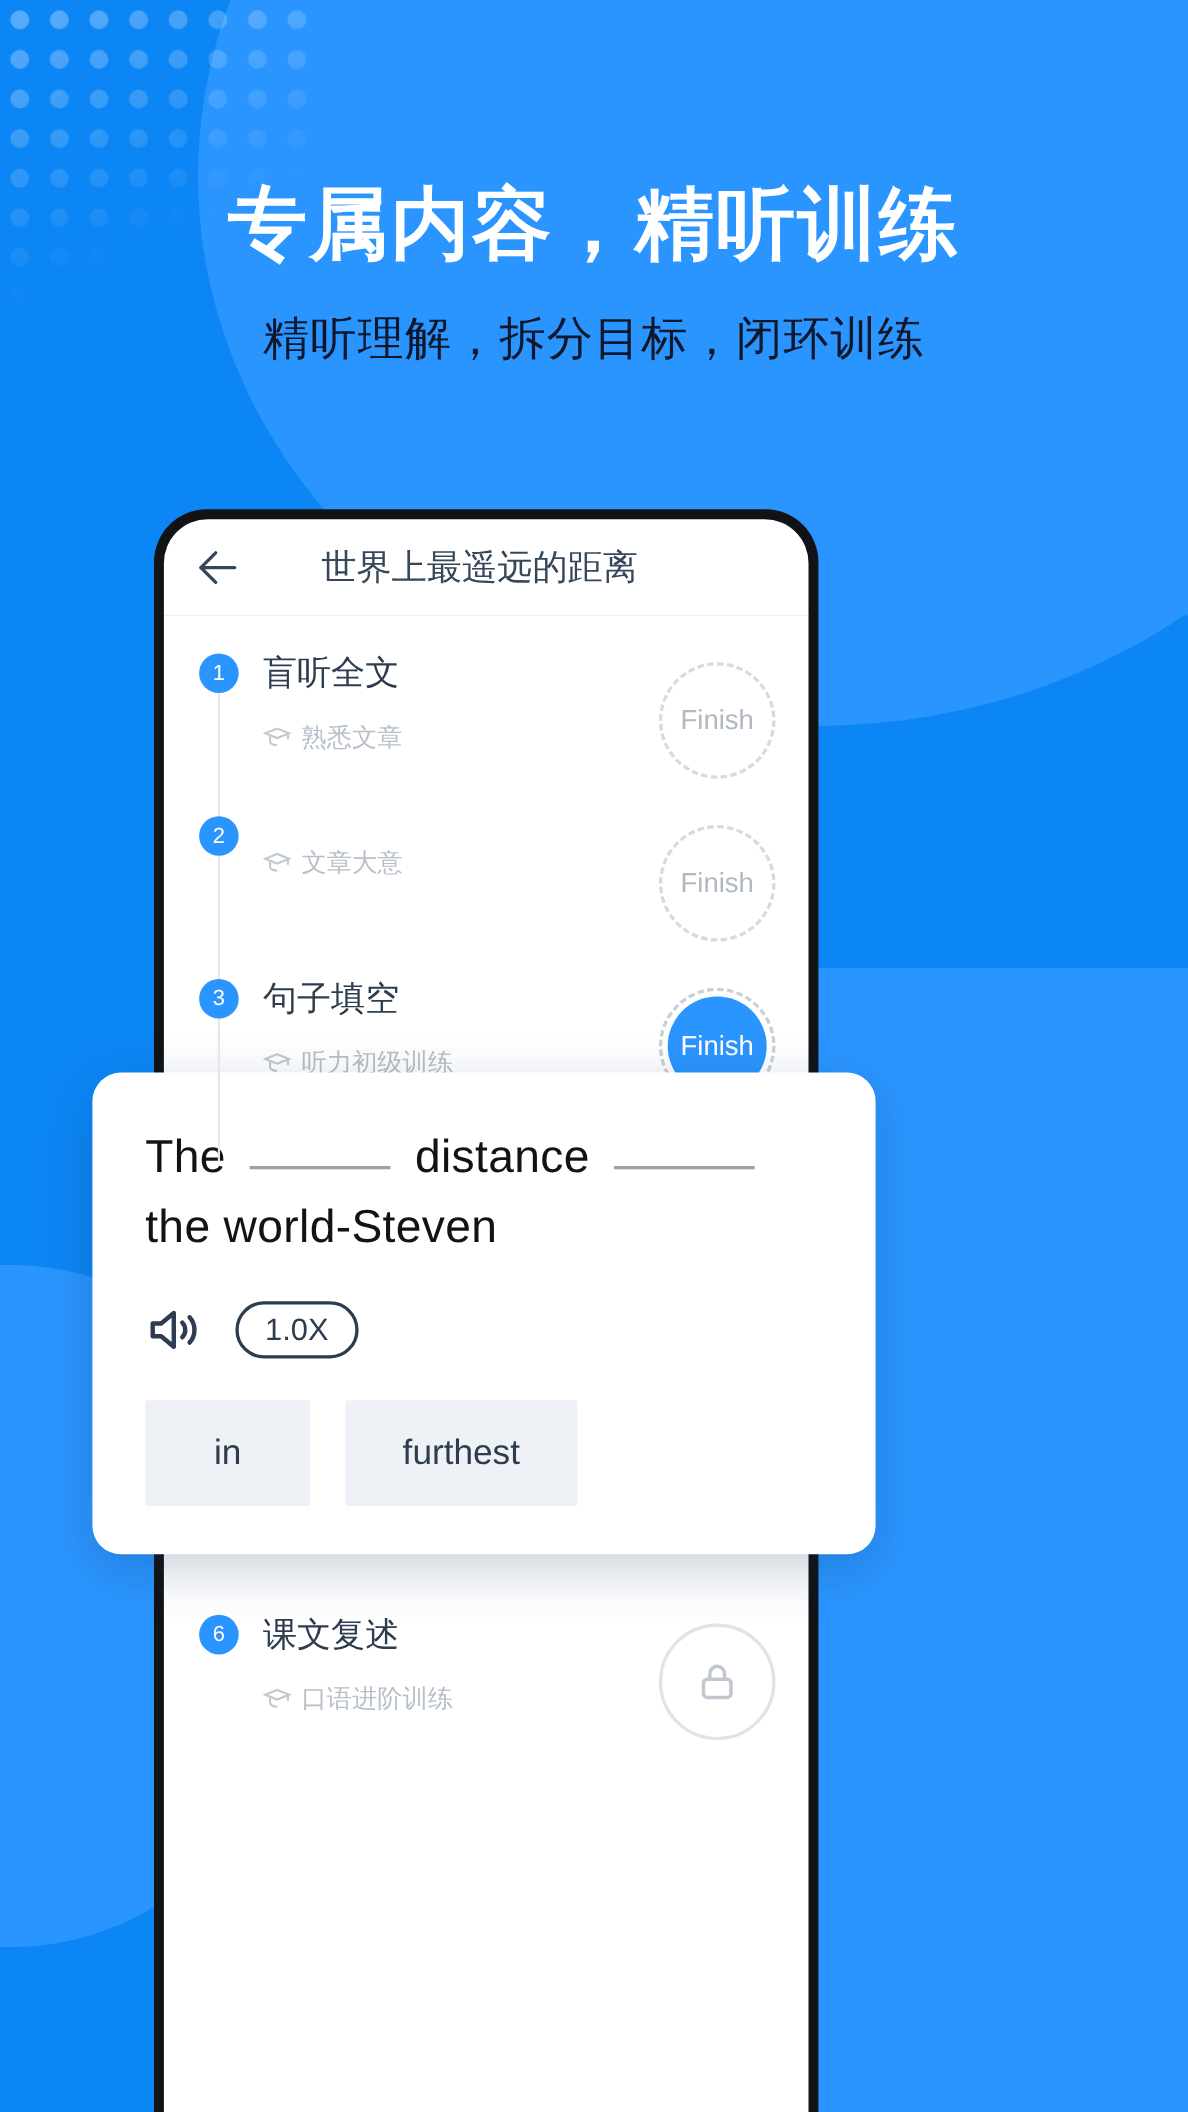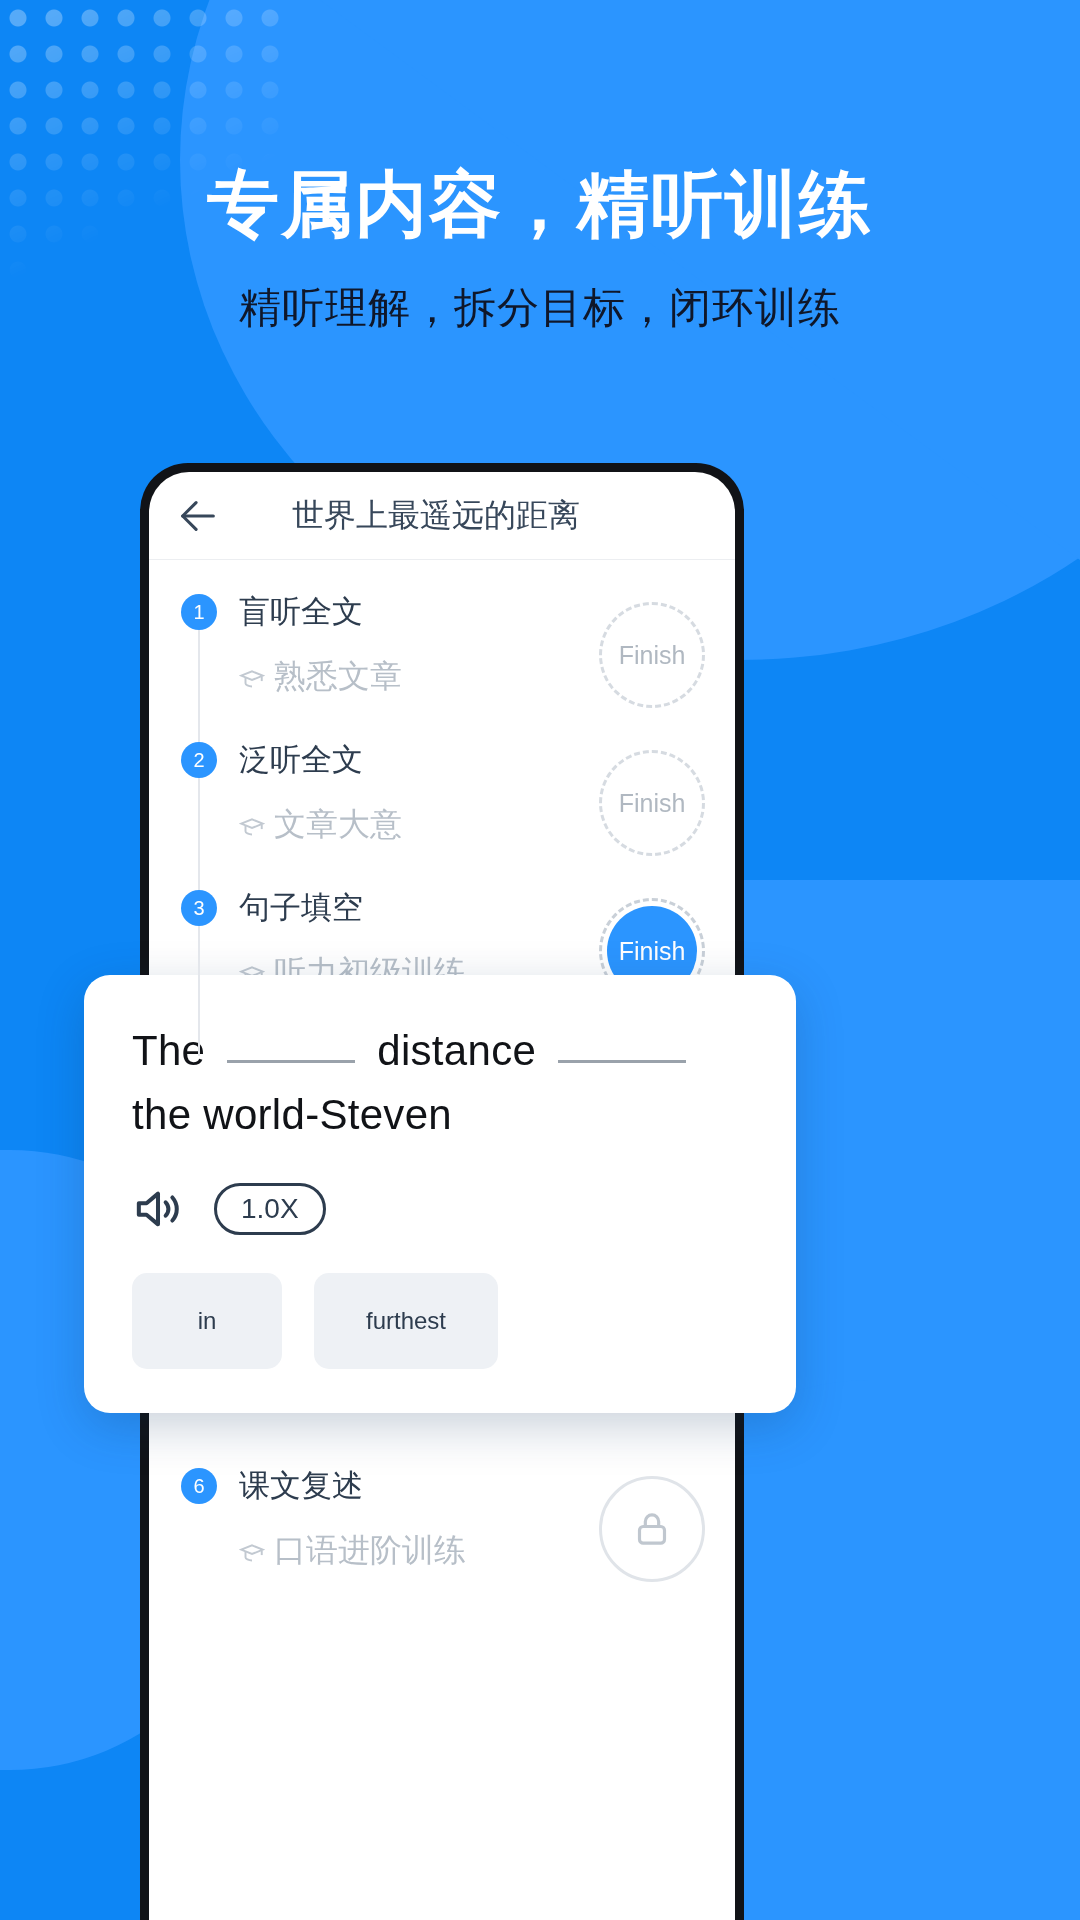--- a/index.html
+++ b/index.html
@@ -100,21 +100,21 @@
     display:flex; align-items:center; justify-content:center;
     position:relative; z-index:2;
   }
   .connector {
     position:absolute; left:17px; top:36px; width:2px; height:130px;
     background:#e4e7ec; z-index:1;
   }
   .step-body { flex:1; padding-left:12px; padding-top:1px; }
   .step-title { font-size:31px; color:#2d3c4e; line-height:1.1; }
   .step-sub {
-    margin-top:26px; font-size:32px; color:#b7bfc8;
+    margin-top:26px; font-size:23px; color:#b7bfc8;
     display:flex; align-items:center; gap:9px;
   }
   .cap-icon { width:26px; height:26px; flex:none; color:#c2c9d1; }
 
   .step-action {
     width:106px; height:106px; flex:none; margin-top:8px;
     border-radius:50%; display:flex; align-items:center; justify-content:center;
     font-size:25px;
   }
   .action-finish {
@@ -155,24 +155,24 @@
   .audio-row {
     margin-top:36px; display:flex; align-items:center; gap:30px;
   }
   .speaker-icon { width:52px; height:46px; color:#2d3c4e; }
   .speed-pill {
     border:3px solid #2d3c4e; border-radius:30px;
     padding:7px 24px; font-size:28px; color:#2d3c4e;
   }
   .chips { margin-top:38px; display:flex; gap:32px; }
   .chip {
-    background:#eef1f5; border-radius:15px;
+    background:#eef1f5; border-radius:2px;
     min-width:150px; height:96px;
     display:flex; align-items:center; justify-content:center;
-    font-size:24px; color:#2d3c4e; padding:0 52px;
+    font-size:32px; color:#2d3c4e; padding:0 52px;
   }
 </style>
 </head>
 <body>
 
 <div class="bg">
   <div class="bg-blob-top"></div>
   <div class="bg-lighter-wedge"></div>
   <div class="bg-blob-right"></div>
   <div class="bg-blob-bottomright"></div>
@@ -220,21 +220,20 @@
         </div>
         <div class="step-action action-finish">Finish</div>
       </div>
 
       <div class="step">
         <div class="step-left">
           <div class="badge">2</div>
           <div class="connector"></div>
         </div>
         <div class="step-body">
-          <div class="step-title">泛听全文</div>
           <div class="step-sub">
             <span class="cap-icon">
               <svg viewBox="0 0 24 24" fill="none" stroke="currentColor" stroke-width="1.8" width="26" height="26">
                 <path d="M2 8l10-4 10 4-10 4z"></path>
                 <path d="M6 10v5c0 1.5 2.7 3 6 3"></path>
                 <line x1="21" y1="9" x2="21" y2="13"></line>
               </svg>
             </span>
             <span>文章大意</span>
           </div>

